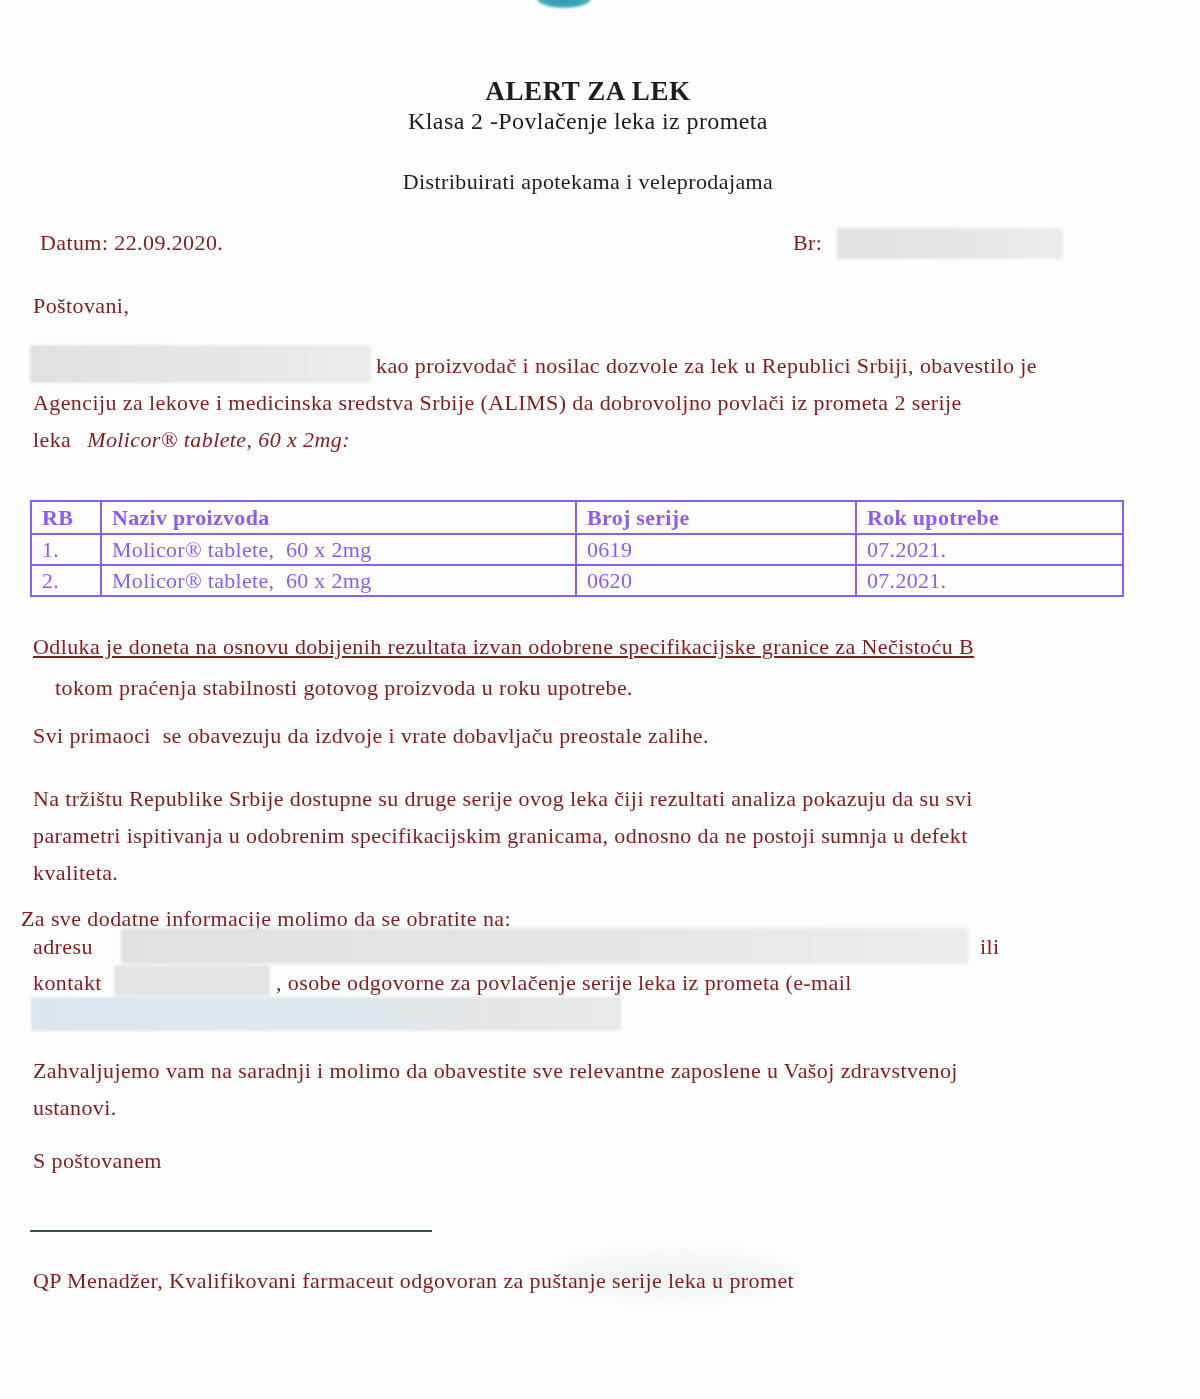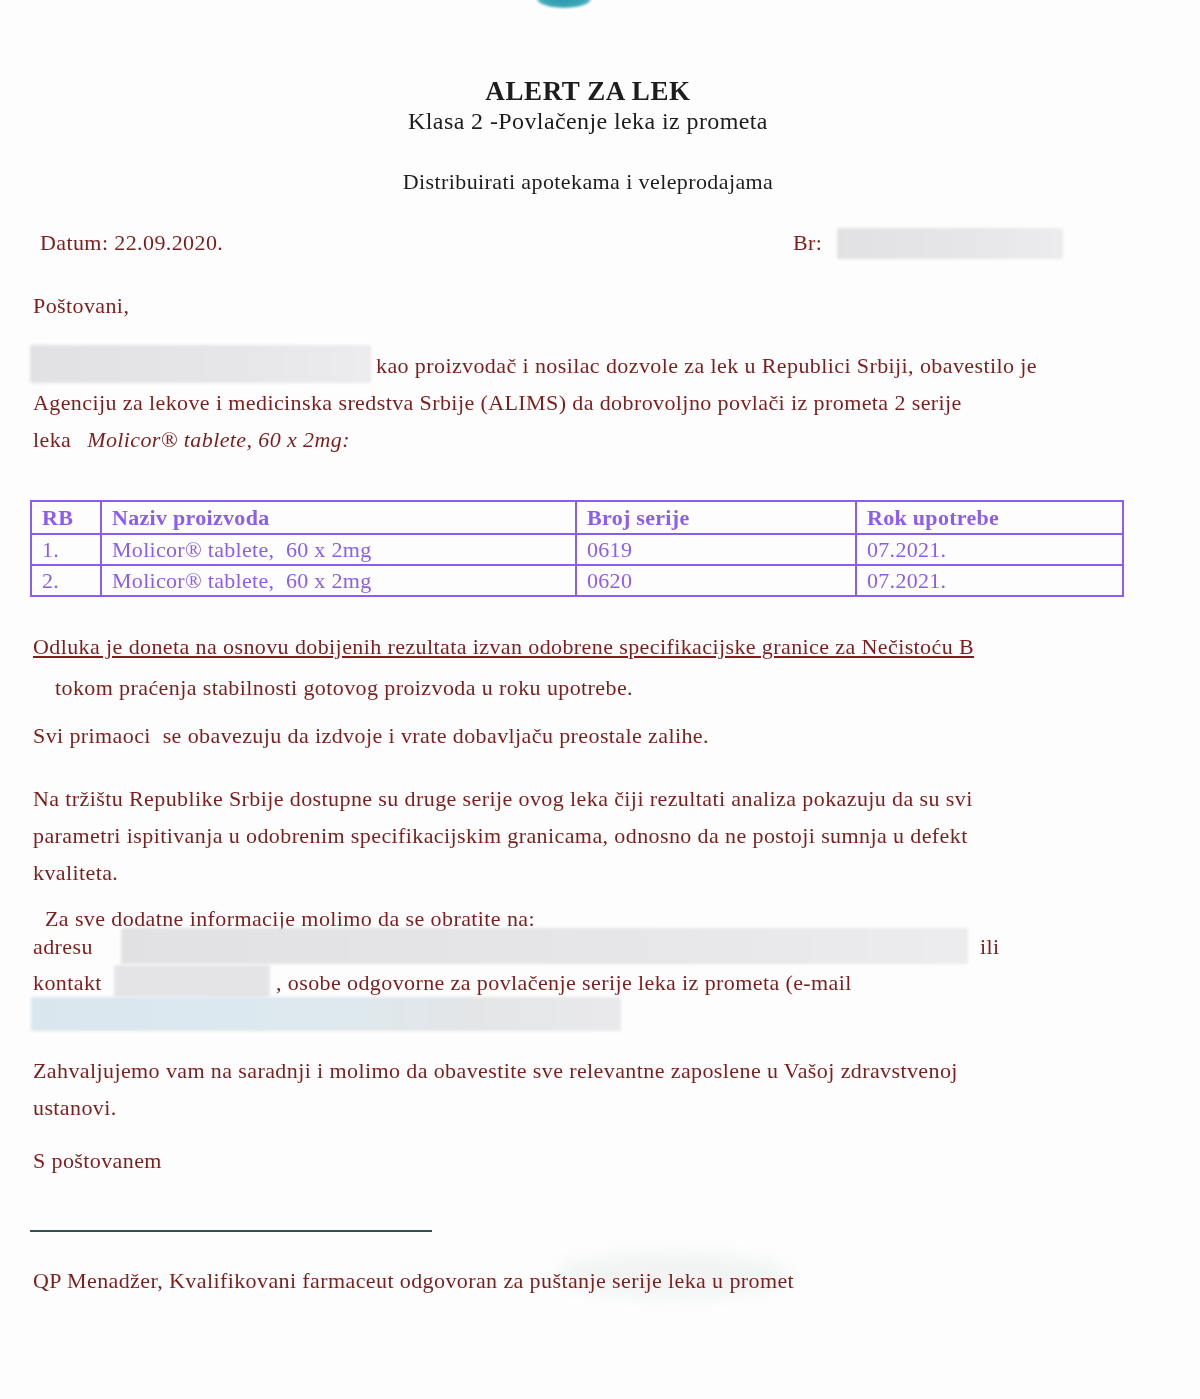--- a/index.html
+++ b/index.html
@@ -125,21 +125,21 @@
 
   <div class="t" style="left:33px; top:633px;text-decoration:underline;">Odluka je doneta na osnovu dobijenih rezultata izvan odobrene specifikacijske granice za Nečistoću B</div>
   <div class="t" style="left:33px; top:674px;margin-left:22px;">tokom praćenja stabilnosti gotovog proizvoda u roku upotrebe.</div>
 
   <div class="t" style="left:33px; top:722px;">Svi primaoci  se obavezuju da izdvoje i vrate dobavljaču preostale zalihe.</div>
 
   <div class="t" style="left:33px; top:785px;">Na tržištu Republike Srbije dostupne su druge serije ovog leka čiji rezultati analiza pokazuju da su svi</div>
   <div class="t" style="left:33px; top:822px;">parametri ispitivanja u odobrenim specifikacijskim granicama, odnosno da ne postoji sumnja u defekt</div>
   <div class="t" style="left:33px; top:859px;">kvaliteta.</div>
 
-  <div class="t" style="left:45px; top:905px;">Za sve dodatne informacije molimo da se obratite na:</div>
+  <div class="t" style="left:21px; top:905px;">Za sve dodatne informacije molimo da se obratite na:</div>
 
   <div class="t" style="left:33px; top:933px;">adresu</div>
   <div class="redact grad" style="left:121px; top:928px; width:847px; height:36px;"></div>
   <div class="t" style="left:980px; top:933px;">ili</div>
 
   <div class="t" style="left:33px; top:969px;">kontakt</div>
   <div class="redact" style="left:114px; top:965px; width:156px; height:32px;"></div>
   <div class="t" style="left:276px; top:969px;">, osobe odgovorne za povlačenje serije leka iz prometa (e-mail</div>
 
   <div class="redact blue" style="left:31px; top:997px; width:590px; height:34px;"></div>

